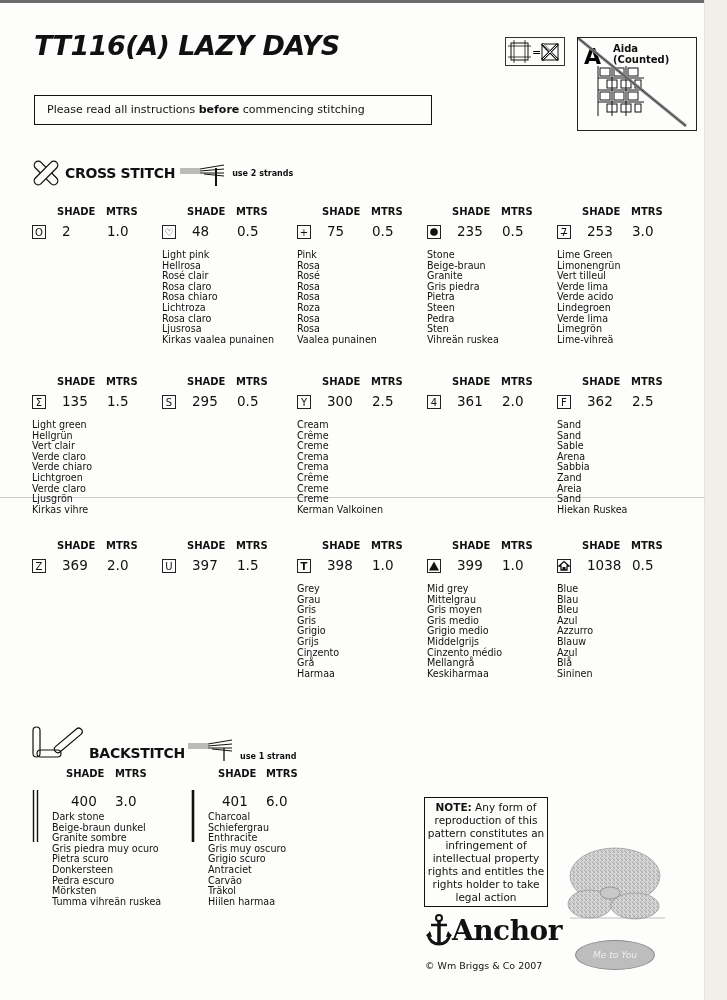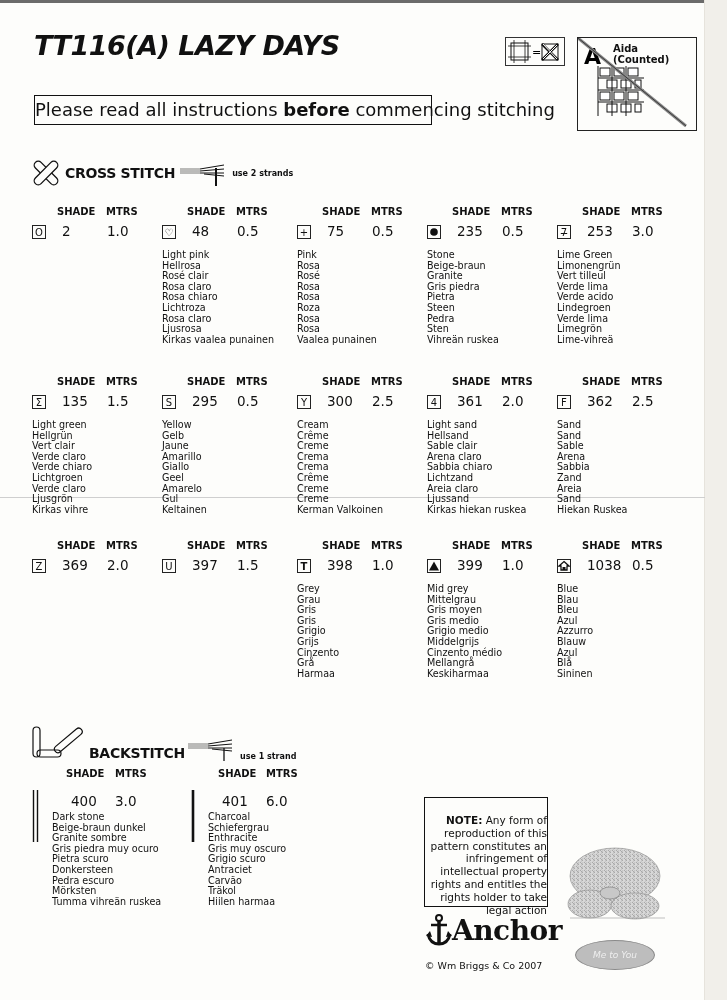--- a/index.html
+++ b/index.html
@@ -7,41 +7,41 @@
     width:727px; height:1000px; overflow:hidden; position:relative;
     background:#fdfdfb;
     font-family:"DejaVu Sans", sans-serif;
     color:#111;
   }
   .page-edge { position:absolute; top:0; left:0; width:727px; height:3px; background:#6b6b6b; }
   .right-strip { position:absolute; top:0; right:0; width:22px; height:1000px; background:#f1efea; border-left:1px solid #e6e3dc; }
   .fold { position:absolute; left:0; width:705px; height:1px; background:#cfcfcf; top:497px; }
 
   .title { position:absolute; left:34px; top:30px; font-family:"DejaVu Sans", sans-serif; font-weight:bold; font-size:27px; letter-spacing:-0.5px;font-style:italic; }
-  .notice { position:absolute; left:34px; top:95px; width:398px; height:30px; border:1.5px solid #111; box-sizing:border-box; font-size:18px; line-height:28px; white-space:nowrap; }
+  .notice { position:absolute; left:34px; top:95px; width:398px; height:30px; border:1.5px solid #111; box-sizing:border-box; font-size:11px; line-height:28px; padding-left:12px; white-space:nowrap; }
   .notice b { font-weight:bold; }
 
   .legend-box { position:absolute; left:505px; top:37px; width:60px; height:29px; border:1px solid #333; box-sizing:border-box; }
   .aida { position:absolute; left:577px; top:37px; width:120px; height:94px; border:1.5px solid #222; box-sizing:border-box; }
   .aida-label { position:absolute; left:35px; top:5px; font-size:10px; font-weight:bold; }
 
   .section-head { position:absolute; display:flex; align-items:center; }
   .section-title { font-weight:bold; font-size:14px; letter-spacing:-0.3px; margin-left:6px; }
   .strands { font-size:8px; font-weight:bold; margin-left:6px; }
 
   .block { position:absolute; width:130px; }
   .hdr { position:absolute; top:0; font-size:10px; font-weight:bold; }
   .sym { position:absolute; top:19px; width:14px; height:14px; border:1px solid #222; box-sizing:border-box; font-size:10px; line-height:13px; text-align:center; }
   .num { position:absolute; top:17px; font-size:13.5px; }
   .names { position:absolute; top:44px; left:0; font-size:9.6px; line-height:10.6px; white-space:nowrap; }
   .names div { margin:0; }
 
   .bs-block { position:absolute; }
   .bs-lines { position:absolute; }
-  .note-box { position:absolute; left:424px; top:797px; width:124px; height:110px; border:1.5px solid #111; box-sizing:border-box; font-size:10.5px; line-height:12.8px; text-align:right; padding-top:16px; }
+  .note-box { position:absolute; left:424px; top:797px; width:124px; height:110px; border:1.5px solid #111; box-sizing:border-box; font-size:10.5px; line-height:12.8px; text-align:center; padding-top:3px; }
   .note-box b { font-weight:bold; }
   .anchor-logo { position:absolute; left:426px; top:914px; display:flex; align-items:flex-end; }
   .anchor-word { font-family:"DejaVu Serif", serif; font-weight:bold; font-size:28px; letter-spacing:-0.5px; line-height:30px; }
   .copyright { position:absolute; left:425px; top:960px; font-size:9.5px; }
   .bear { position:absolute; left:560px; top:838px; width:110px; height:90px; }
   .me-to-you { position:absolute; left:575px; top:940px; width:78px; height:28px; border-radius:50%; background:#bdbdbd; border:1px solid #8a8a8a; color:#eee; font-size:9px; text-align:center; line-height:28px; font-style:italic; }
 </style>
 </head>
 <body>
 
@@ -224,31 +224,20 @@
         <div>Ljusgrön</div>
         <div>Kirkas vihre</div>
       </div>
     </div>
     <div class="block" style="left:162px; top:376px; height:140px;">
       <span class="hdr" style="left:25px">SHADE</span>
       <span class="hdr" style="left:74px">MTRS</span>
       <span class="sym" style="left:0">S</span>
       <span class="num" style="left:30px">295</span>
       <span class="num" style="left:75px">0.5</span>
-      <div class="names">
-        <div>Yellow</div>
-        <div>Gelb</div>
-        <div>Jaune</div>
-        <div>Amarillo</div>
-        <div>Giallo</div>
-        <div>Geel</div>
-        <div>Amarelo</div>
-        <div>Gul</div>
-        <div>Keltainen</div>
-      </div>
     </div>
     <div class="block" style="left:297px; top:376px; height:140px;">
       <span class="hdr" style="left:25px">SHADE</span>
       <span class="hdr" style="left:74px">MTRS</span>
       <span class="sym" style="left:0">Y</span>
       <span class="num" style="left:30px">300</span>
       <span class="num" style="left:75px">2.5</span>
       <div class="names">
         <div>Cream</div>
         <div>Crême</div>
@@ -260,31 +249,20 @@
         <div>Creme</div>
         <div>Kerman Valkoinen</div>
       </div>
     </div>
     <div class="block" style="left:427px; top:376px; height:140px;">
       <span class="hdr" style="left:25px">SHADE</span>
       <span class="hdr" style="left:74px">MTRS</span>
       <span class="sym" style="left:0">4</span>
       <span class="num" style="left:30px">361</span>
       <span class="num" style="left:75px">2.0</span>
-      <div class="names">
-        <div>Light sand</div>
-        <div>Hellsand</div>
-        <div>Sable clair</div>
-        <div>Arena claro</div>
-        <div>Sabbia chiaro</div>
-        <div>Lichtzand</div>
-        <div>Areia claro</div>
-        <div>Ljussand</div>
-        <div>Kirkas hiekan ruskea</div>
-      </div>
     </div>
     <div class="block" style="left:557px; top:376px; height:140px;">
       <span class="hdr" style="left:25px">SHADE</span>
       <span class="hdr" style="left:74px">MTRS</span>
       <span class="sym" style="left:0">F</span>
       <span class="num" style="left:30px">362</span>
       <span class="num" style="left:75px">2.5</span>
       <div class="names">
         <div>Sand</div>
         <div>Sand</div>

